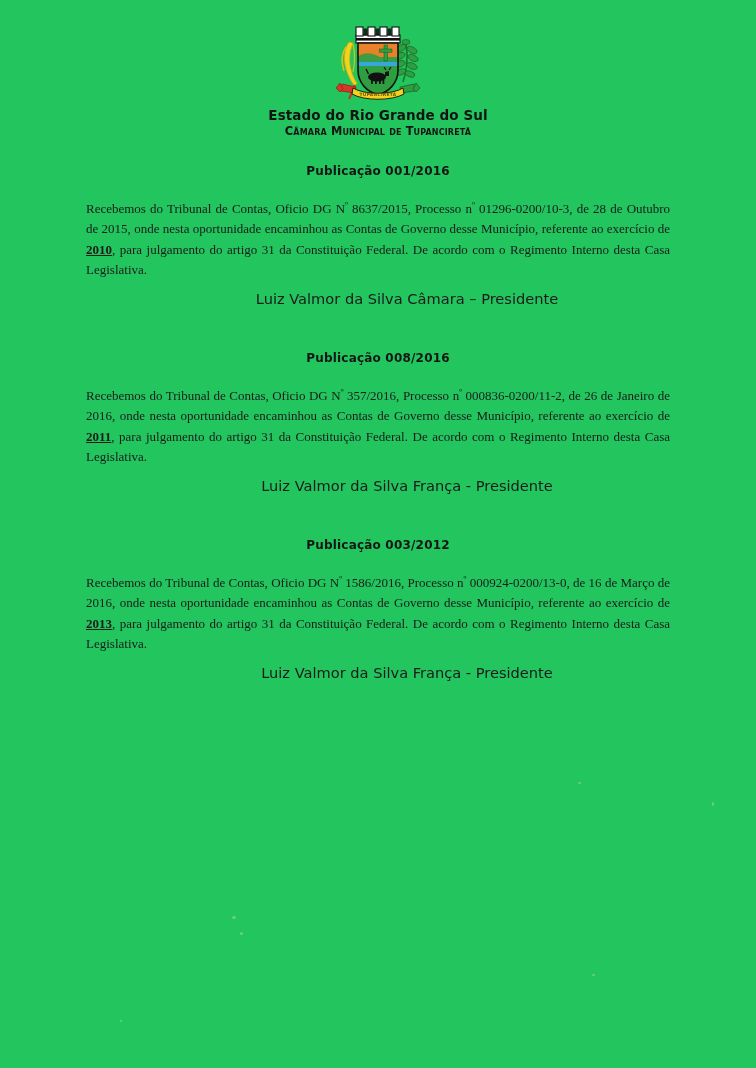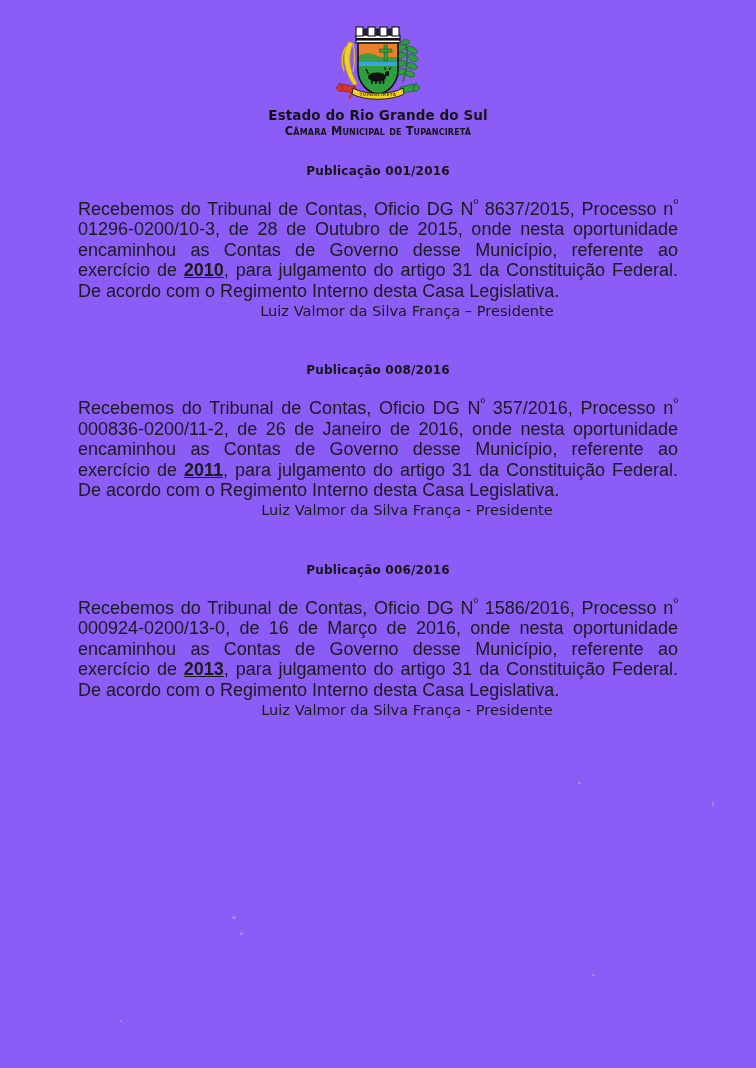--- a/index.html
+++ b/index.html
@@ -15,21 +15,21 @@
     font-family: "DejaVu Sans", "Liberation Sans", sans-serif;
     color: #1c1c1c;
     overflow: hidden;
   }
 
   
   .page {
     position: relative;
     width: 756px;
     height: 1068px;
-    background: #8b5cf6;
+    background: #22c55e;
     box-sizing: border-box;
   }
 
   
   .header {
     padding-top: 22px;
     text-align: center;
   }
   .crest-wrap {
     width: 112px;
@@ -74,25 +74,25 @@
     font-weight: bold;
     font-size: 12px;
     letter-spacing: 0.2px;
     color: #161616;
     margin: 0 0 21px 0;
   }
 
   .pub-body {
     text-align: justify;
     text-justify: inter-word;
-    font-family: Liberation Sans, sans-serif;
-    font-size: 18px;
+    font-family: Liberation Serif, serif;
+    font-size: 13px;
     line-height: 20.4px;
     color: #1b1b1b;
-    margin: 0;
+    margin: 8px;
     hyphens: none;
   }
   .pub-body .year {
     font-weight: bold;
     text-decoration: underline;
   }
   .sup { font-size: 0.70em; vertical-align: super; line-height: 0; }
 
   .pub-sign {
     text-align: center;
@@ -206,35 +206,35 @@
 
     <p class="org-state">Estado do Rio Grande do Sul</p>
     <p class="org-chamber">Câmara Municipal de Tupanciretã</p>
   </div>
 
   <div class="content">
 
     <div class="pub-block">
       <h2 class="pub-title">Publicação 001/2016</h2>
       <p class="pub-body"><span>Recebemos do Tribunal de Contas, Oficio DG N</span><span class="sup">º</span><span> 8637/2015, Processo n</span><span class="sup">º</span><span> 01296-0200/10-3, de 28 de Outubro de 2015, onde nesta oportunidade encaminhou as Contas de Governo desse Município, referente ao exercício de </span><span class="year">2010</span><span>, para julgamento do artigo 31 da Constituição Federal. De acordo com o Regimento Interno desta Casa Legislativa.</span></p>
-      <p class="pub-sign">Luiz Valmor da Silva França – Presidente</p>
+      <p class="pub-sign">Luiz Valmor da Silva Câmara – Presidente</p>
     </div>
 
     <div class="gap-1"></div>
 
     <div class="pub-block">
       <h2 class="pub-title">Publicação 008/2016</h2>
       <p class="pub-body"><span>Recebemos do Tribunal de Contas, Oficio DG N</span><span class="sup">º</span><span> 357/2016, Processo n</span><span class="sup">º</span><span> 000836-0200/11-2, de 26 de Janeiro de 2016, onde nesta oportunidade encaminhou as Contas de Governo desse Município, referente ao exercício de </span><span class="year">2011</span><span>, para julgamento do artigo 31 da Constituição Federal. De acordo com o Regimento Interno desta Casa Legislativa.</span></p>
       <p class="pub-sign">Luiz Valmor da Silva França - Presidente</p>
     </div>
 
     <div class="gap-2"></div>
 
     <div class="pub-block">
-      <h2 class="pub-title">Publicação 006/2016</h2>
+      <h2 class="pub-title">Publicação 003/2012</h2>
       <p class="pub-body"><span>Recebemos do Tribunal de Contas, Oficio DG N</span><span class="sup">º</span><span> 1586/2016, Processo n</span><span class="sup">º</span><span> 000924-0200/13-0, de 16 de Março de 2016, onde nesta oportunidade encaminhou as Contas de Governo desse Município, referente ao exercício de </span><span class="year">2013</span><span>, para julgamento do artigo 31 da Constituição Federal. De acordo com o Regimento Interno desta Casa Legislativa.</span></p>
       <p class="pub-sign">Luiz Valmor da Silva França - Presidente</p>
     </div>
 
   </div>
 
   <div class="scan-noise">
     <span class="speck" style="left:578px; top:62px;  width:3px; height:2px;"></span>
     <span class="speck" style="left:712px; top:82px;  width:2px; height:4px;"></span>
     <span class="speck" style="left:232px; top:196px; width:4px; height:3px;"></span>

